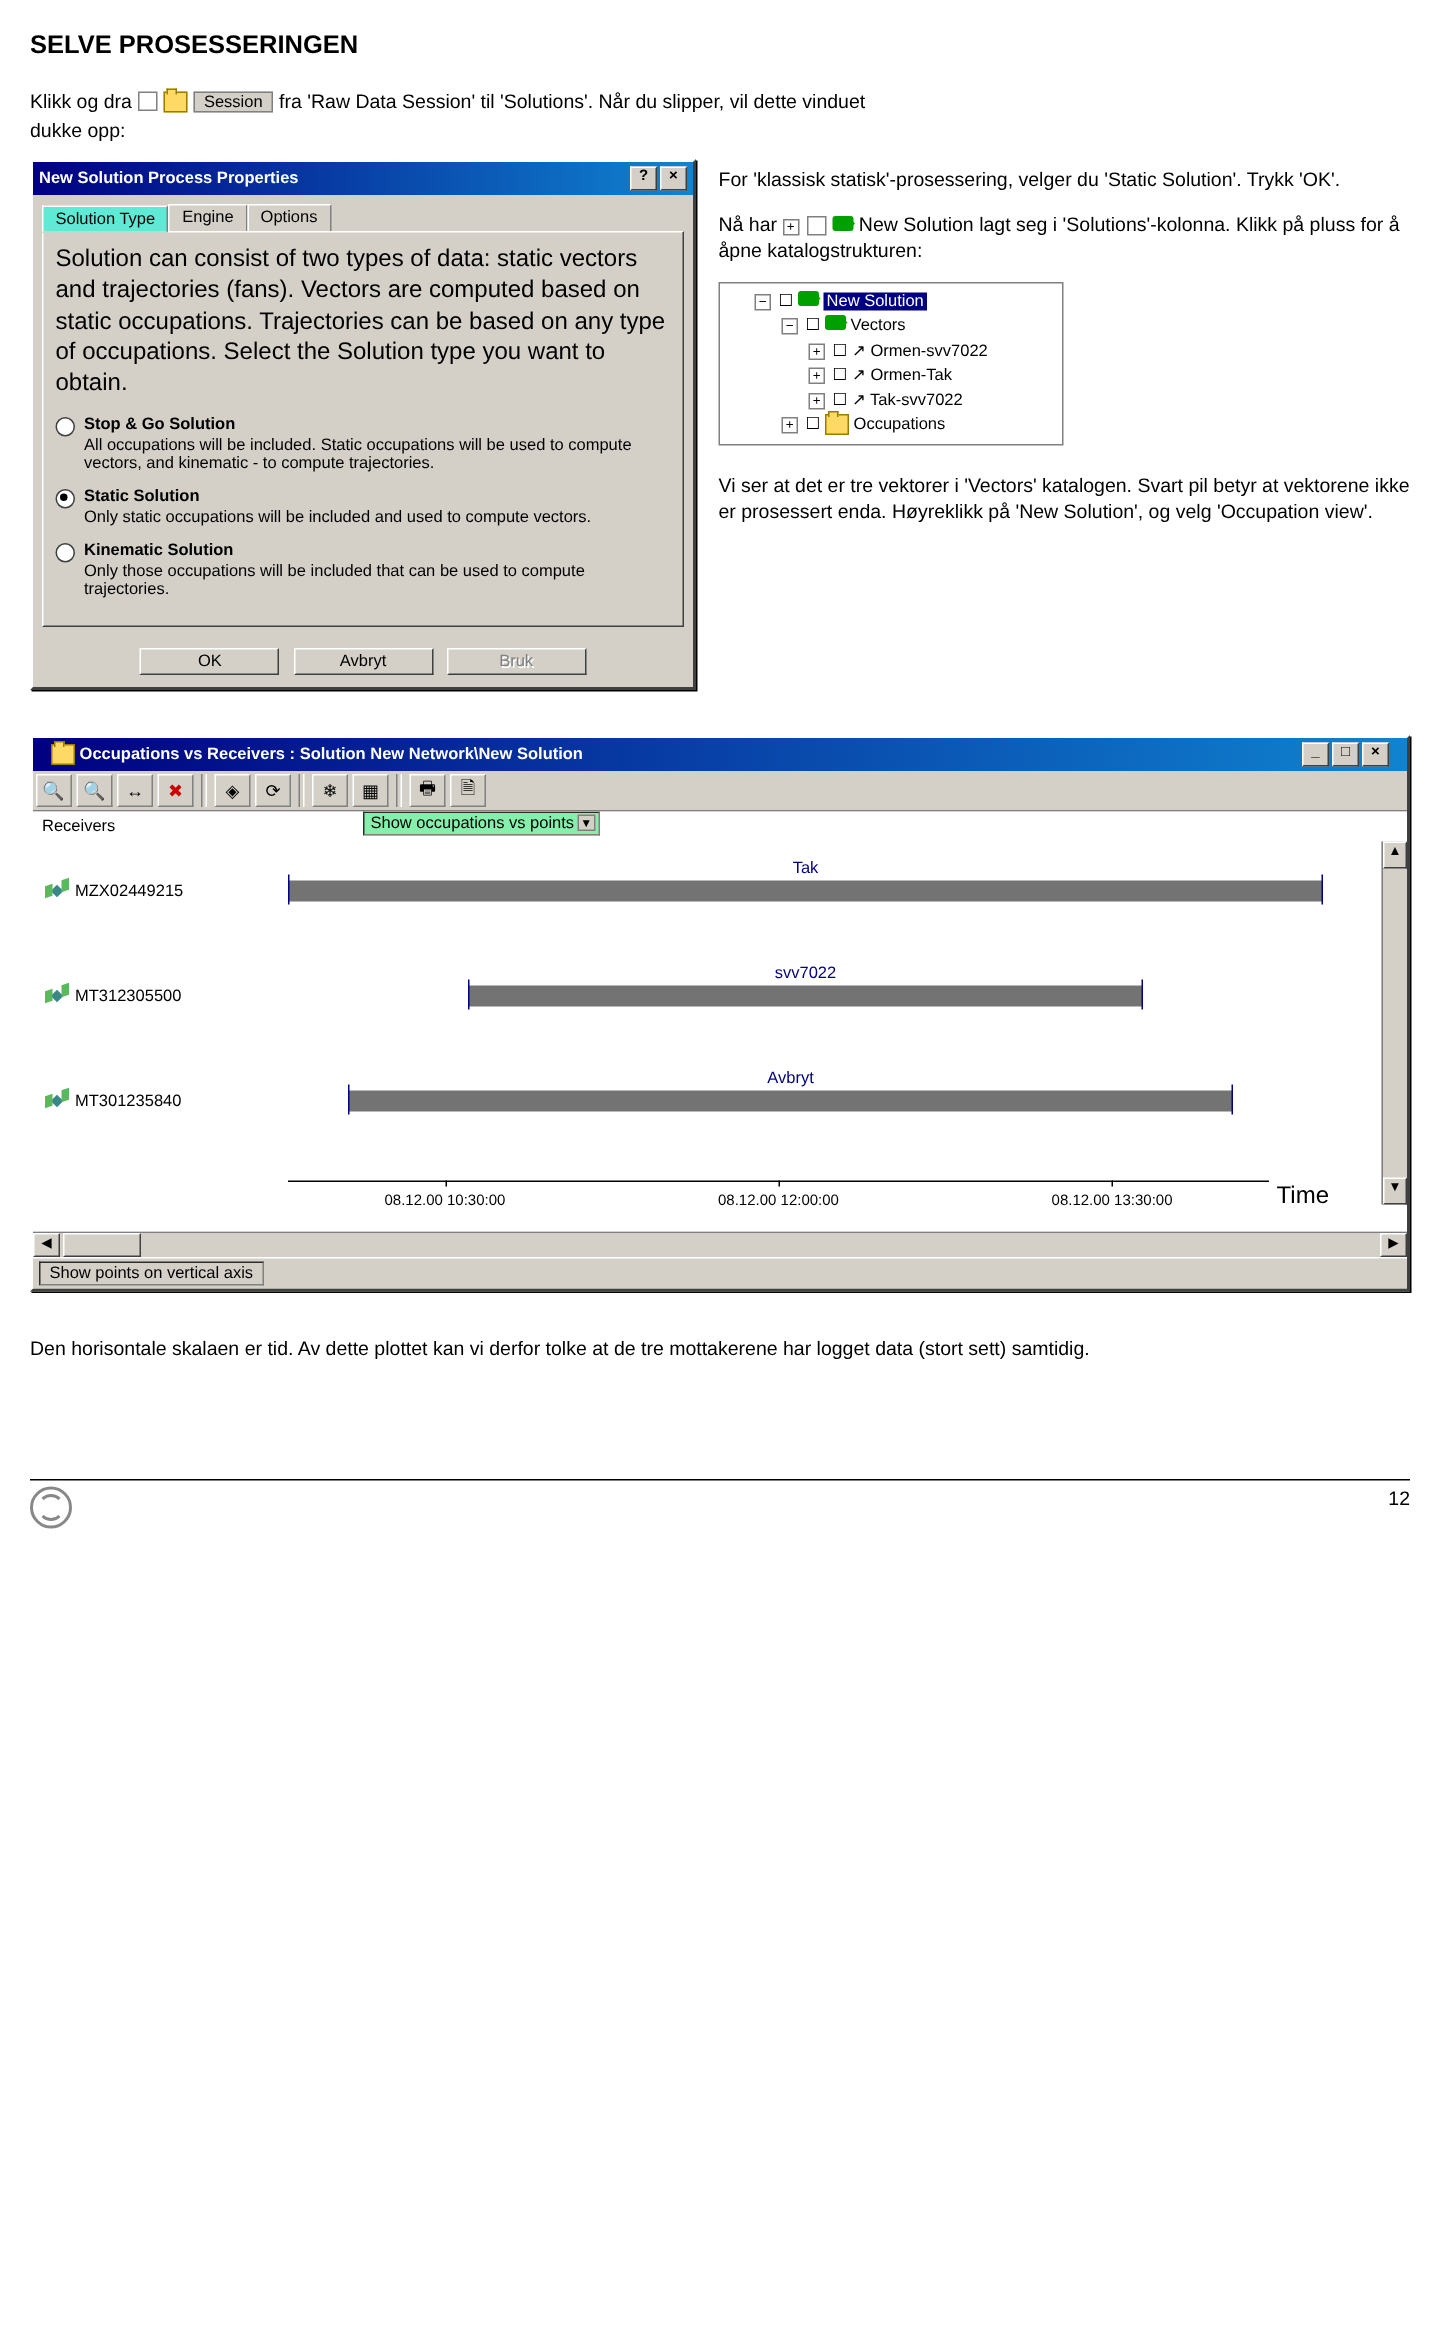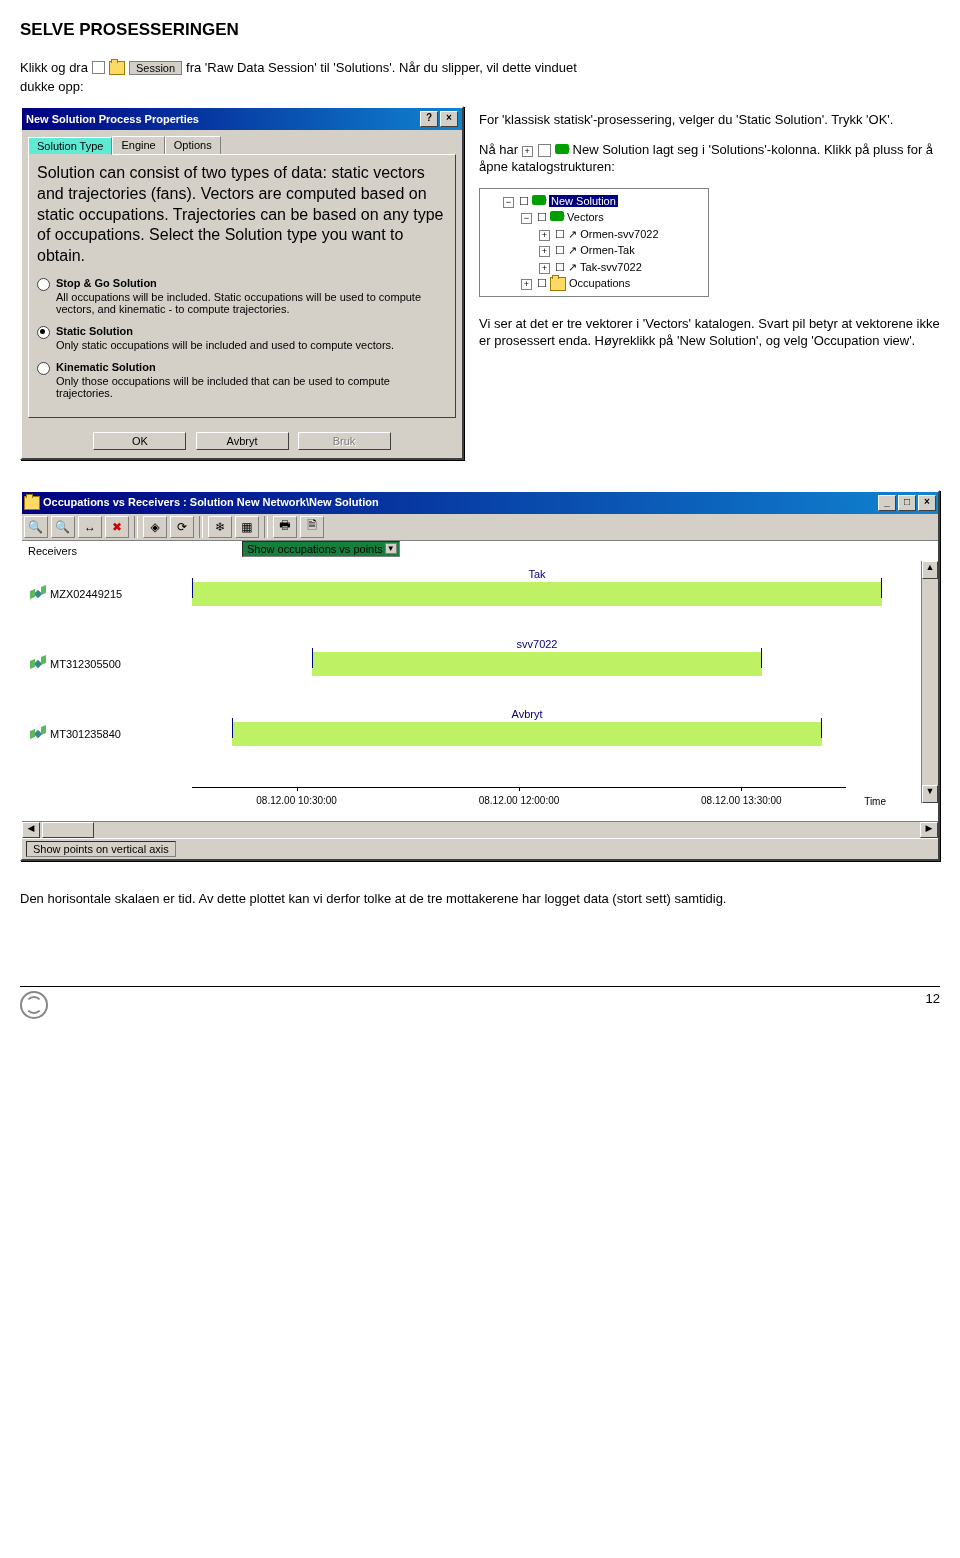--- a/index.html
+++ b/index.html
@@ -111,21 +111,21 @@
     margin-top:30px;
     border:2px solid #fff;
     border-right-color:#404040;
     border-bottom-color:#404040;
     background:#d4d0c8;
     box-shadow:1px 1px 0 #000;
   }
   .occ-titlebar {
     background: linear-gradient(to right, #000080, #1084d0);
     color:#fff;
-    padding:3px 2px;
+    padding:3px 12px;
     display:flex;
     justify-content:space-between;
     align-items:center;
     font-size:11px;
     font-weight:bold;
   }
   .toolbar {
     background:#d4d0c8;
     border-bottom:1px solid #808080;
     padding:2px;
@@ -136,36 +136,36 @@
     width:22px; height:20px;
     background:#d4d0c8;
     border:1px solid #d4d0c8;
     display:flex; align-items:center; justify-content:center;
     font-size:12px;
   }
   .tool-btn.raised { border:1px solid #fff; border-right-color:#808080; border-bottom-color:#808080;}
   .tool-sep { width:2px; border-left:1px solid #808080; border-right:1px solid #fff; margin:0 2px;}
   .occ-body { background:#fff; position:relative; height:280px; overflow:hidden;}
   .receivers-label { position:absolute; top:4px; left:6px; font-size:11px; z-index:2;}
-  .dropdown { position:absolute; top:0px; left:220px; background:#15803d; border:1px inset #808080; font-size:11px; padding:1px 16px 1px 4px; }
+  .dropdown { position:absolute; top:0px; left:220px; background:#86efac; border:1px inset #808080; font-size:11px; padding:1px 16px 1px 4px; }
   .dropdown::after { content:"▼"; position:absolute; right:2px; top:1px; font-size:8px; background:#d4d0c8; padding:0 1px; border:1px solid #808080;}
   .chart-area { position:absolute; top:18px; left:0; right:16px; bottom:0;}
   .lane { height:70px; display:flex; align-items:center; position:relative;}
   .lane .rec-name { position:absolute; left:28px; font-size:11px;}
   .lane .rec-icon { position:absolute; left:8px; width:16px; height:16px;}
-  .occ-bar { position:absolute; height:24px; background:#bef264; top:50%; transform:translateY(-50%);text-decoration:underline;}
+  .occ-bar { position:absolute; height:14px; background:#737373; top:50%; transform:translateY(-50%);text-decoration:underline;}
   .occ-bar .bar-label { position:absolute; top:-14px; left:50%; transform:translateX(-50%); font-size:11px; color:#000080; white-space:nowrap;}
   .occ-bar .tick-start,.occ-bar .tick-end { position:absolute; top:-4px; height:20px; width:1px; background:#000080;}
   .occ-bar .tick-start{left:0;} .occ-bar .tick-end{right:0;}
   .time-axis { position:absolute; bottom:4px; left:0; right:16px; height:30px; font-size:11px;}
   .time-axis .baseline{position:absolute;top:0;left:170px;right:60px;height:1px;background:#000;}
   .time-axis .ticks{position:absolute;top:0;left:170px;right:60px;}
   .time-axis .tick{position:absolute;top:0;height:4px;width:1px;background:#000;}
   .time-axis .tick-label{position:absolute;top:8px;transform:translateX(-50%);font-size:10px;white-space:nowrap;}
-  .time-label{position:absolute;right:20px;bottom:10px;font-size:10px;}
+  .time-label{position:absolute;right:20px;bottom:10px;font-size:16px;}
   .vscroll { position:absolute; right:0; top:20px; bottom:18px; width:16px; background:#d4d0c8; border-left:1px solid #808080;}
   .vscroll .up,.vscroll .down{height:16px;background:#d4d0c8;border:1px solid #fff;border-right-color:#404040;border-bottom-color:#404040;text-align:center;font-size:9px;}
   .vscroll .down{position:absolute;bottom:0;left:0;right:0;}
   .hscroll { height:16px;background:#d4d0c8;border-top:1px solid #808080;display:flex;}
   .hscroll .harrow{width:16px;text-align:center;font-size:9px;border:1px solid #fff;border-right-color:#404040;border-bottom-color:#404040;}
   .hscroll .thumb{width:50px;background:#d4d0c8;border:1px solid #fff;border-right-color:#404040;border-bottom-color:#404040;margin-left:2px;}
   .hscroll .harrow.right{margin-left:auto;}
   .statusbar { background:#d4d0c8; border-top:1px solid #fff; padding:2px 4px; font-size:11px;}
   .status-inset { display:inline-block; background:#d4d0c8; border:1px inset #808080; padding:1px 6px;}
   .sat-icon{position:relative;display:inline-block;}

